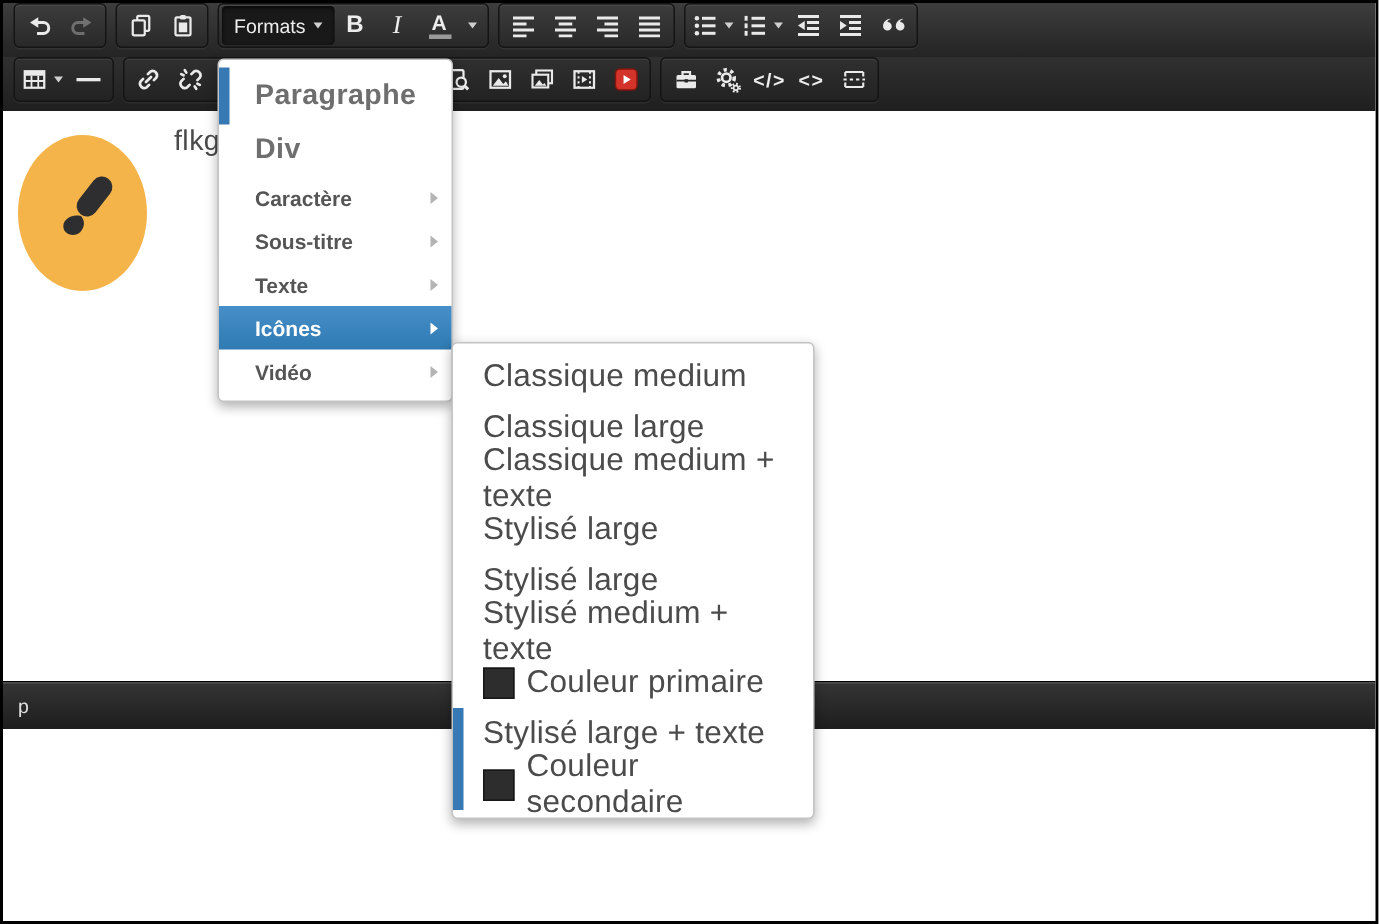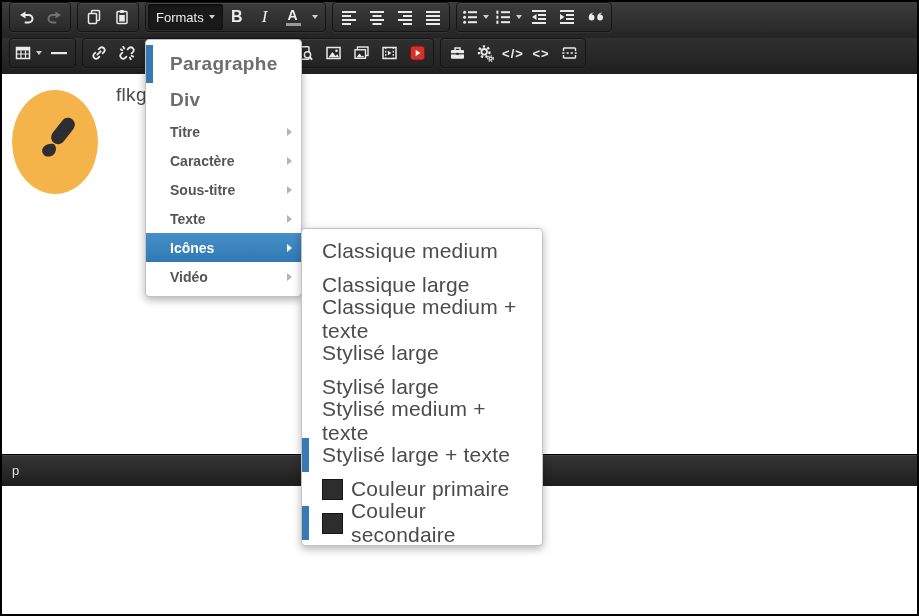--- a/index.html
+++ b/index.html
@@ -362,24 +362,20 @@
   </div>
 
   <div class="menu fmenu">
     <div class="mi preview1">
       <span>Paragraphe</span>
     </div>
     <div class="mi preview2">
       <span>Div</span>
     </div>
     <div class="mi">
-      <span>Titre</span>
-      <span class="arrow"></span>
-    </div>
-    <div class="mi">
       <span>Caractère</span>
       <span class="arrow"></span>
     </div>
     <div class="mi">
       <span>Sous-titre</span>
       <span class="arrow"></span>
     </div>
     <div class="mi">
       <span>Texte</span>
       <span class="arrow"></span>
@@ -406,26 +402,26 @@
     </div>
     <div class="mi">
       <span>Stylisé large</span>
     </div>
     <div class="mi">
       <span>Stylisé large</span>
     </div>
     <div class="mi">
       <span>Stylisé medium + texte</span>
     </div>
+    <div class="mi">
+      <span class="swatch"></span>
+      <span>Couleur primaire</span>
+    </div>
     <div class="mi bar">
       <span>Stylisé large + texte</span>
-    </div>
-    <div class="mi">
-      <span class="swatch"></span>
-      <span>Couleur primaire</span>
     </div>
     <div class="mi bar">
       <span class="swatch"></span>
       <span>Couleur secondaire</span>
     </div>
   </div>
 
 </div>
 
 </body></html>

